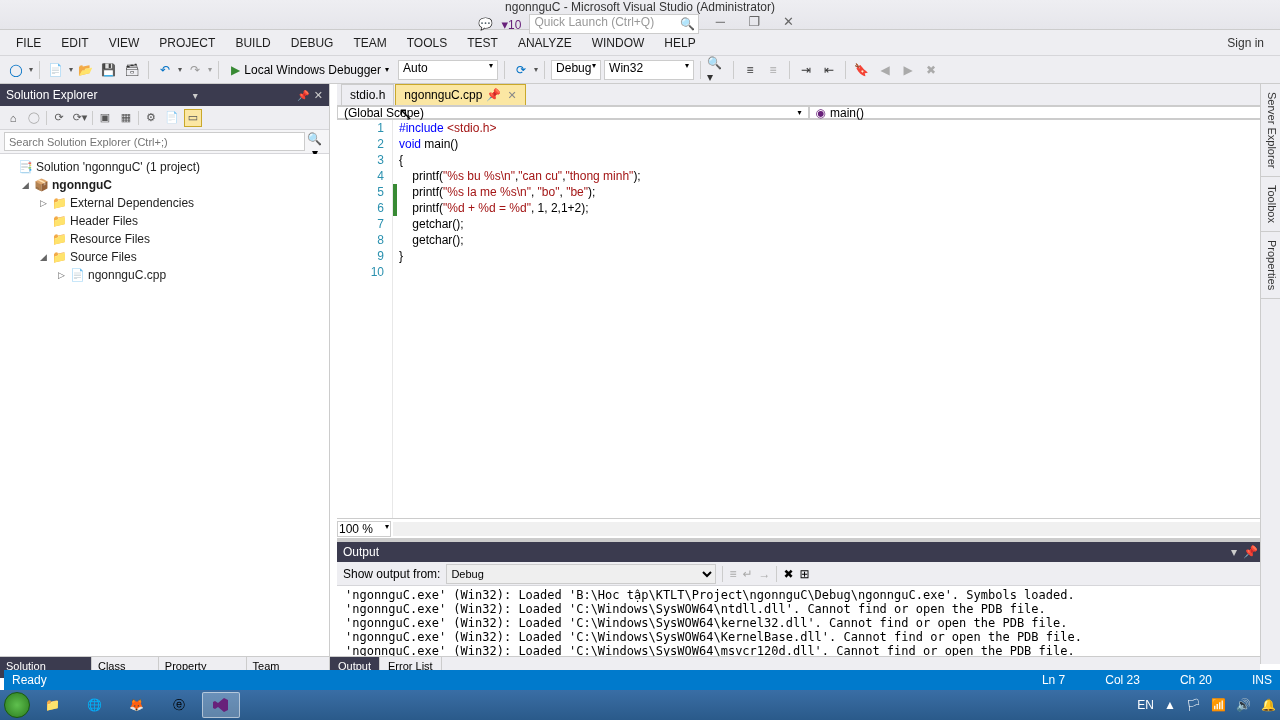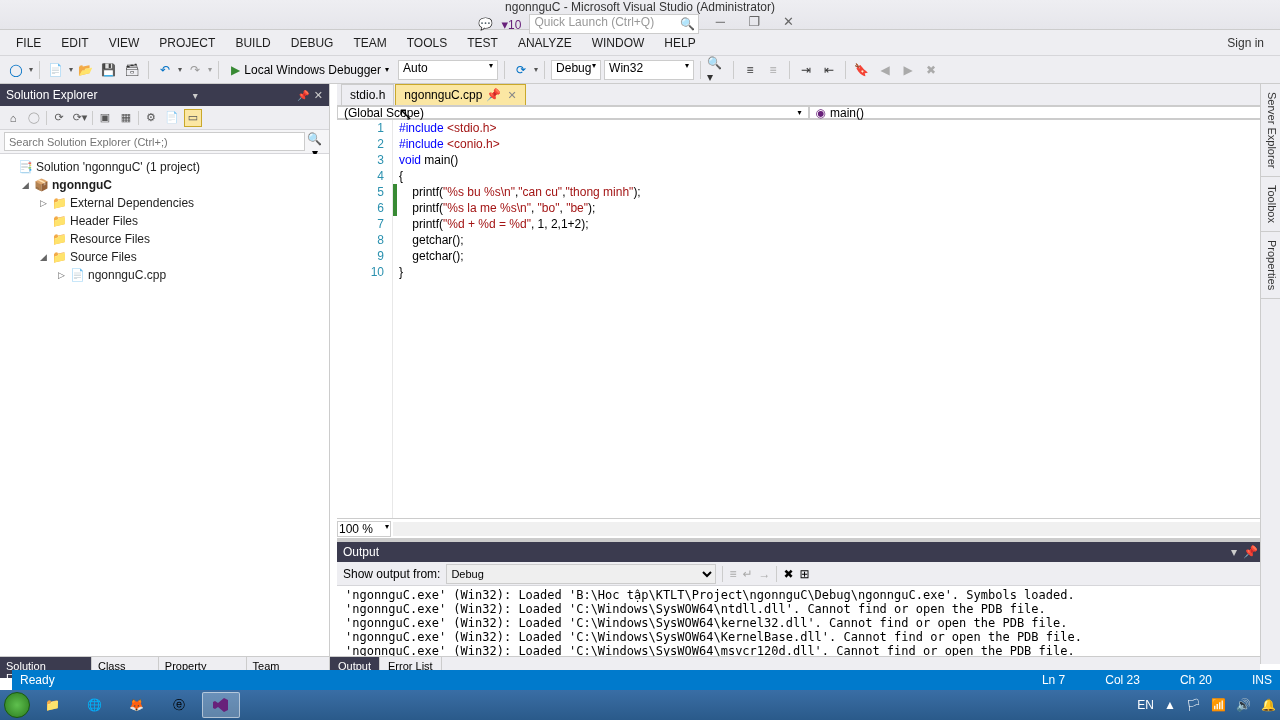--- a/index.html
+++ b/index.html
@@ -92,21 +92,21 @@
 
 
 .bottom-tabs-left { position: absolute; left: 0; bottom: 42px; height: 22px; background: #eeeef2; display: flex; width: 330px; border-top: 1px solid #ccc; }
 .bottom-tabs-left .bt { padding: 3px 6px; font-size: 11px; border-right: 1px solid #ccc; }
 .bottom-tabs-left .bt.active { background: #3b3b4f; color: #fff; }
 .bottom-tabs-right { position: absolute; left: 330px; bottom: 42px; height: 22px; background: #eeeef2; display: flex; width: 930px; border-top: 1px solid #ccc; }
 .bottom-tabs-right .bt { padding: 3px 8px; font-size: 11px; border-right: 1px solid #ccc; }
 .bottom-tabs-right .bt.active { background: #3b3b4f; color: #fff; }
 
 
-.statusbar { position: absolute; bottom: 30px; left: 12px; right: 0; height: 20px; background: #007acc; color: #fff; display: flex; align-items: center; padding: 0 8px; font-size: 11px; text-align: center; }
+.statusbar { position: absolute; bottom: 30px; left: 4px; right: 0; height: 20px; background: #007acc; color: #fff; display: flex; align-items: center; padding: 0 8px; font-size: 11px; text-align: center; }
 .statusbar .right { margin-left: auto; display: flex; gap: 40px; }
 
 
 .taskbar { position: absolute; bottom: 0; left: 0; right: 0; height: 30px; background: linear-gradient(to bottom, #3a6ea5, #2a5a8a); display: flex; align-items: center; padding: 0 4px; gap: 4px; }
 .taskbar .task { width: 38px; height: 26px; border-radius: 2px; display: flex; align-items: center; justify-content: center; }
 .taskbar .start { background: radial-gradient(circle, #5fc04e, #2a7a1e); border-radius: 50%; width: 26px; height: 26px; border: 1px solid #1a5a0e; }
 .taskbar .tray { margin-left: auto; display: flex; align-items: center; gap: 10px; color: #fff; font-size: 11px; }
 .taskbar .task.active { background: rgba(255,255,255,0.25); border: 1px solid rgba(255,255,255,0.5); }
 
 
@@ -293,21 +293,20 @@
           <div class="ln">8</div>
           <div class="ln">9</div>
           <div class="ln">10</div>
       </div>
       <div class="margin-marks">
         <div class="m" style="top:64px;"></div>
         <div class="m" style="top:80px;"></div>
       </div>
       <div class="code-lines">
         <div class="line"><span class="kw">#include </span><span class="inc">&lt;stdio.h&gt;</span></div>
-        <div class="line"><span class="kw">#include </span><span class="inc">&lt;conio.h&gt;</span></div>
         <div class="line"><span class="kw">void</span><span> main()</span></div>
         <div class="line">{</div>
         <div class="line"><span>    printf(</span><span class="str">"%s bu %s\n"</span><span>,</span><span class="str">"can cu"</span><span>,</span><span class="str">"thong minh"</span><span>);</span></div>
         <div class="line"><span>    printf(</span><span class="str">"%s la me %s\n"</span><span>, </span><span class="str">"bo"</span><span>, </span><span class="str">"be"</span><span>);</span></div>
         <div class="line"><span>    printf(</span><span class="str">"%d + %d = %d"</span><span>, 1, 2,1+2);</span></div>
         <div class="line">    getchar();</div>
         <div class="line">    getchar();</div>
         <div class="line">}</div>
       </div>
       <div style="position:absolute;right:0;top:0;width:14px;height:100%;background:#f0f0f0;border-left:1px solid #ddd;">

